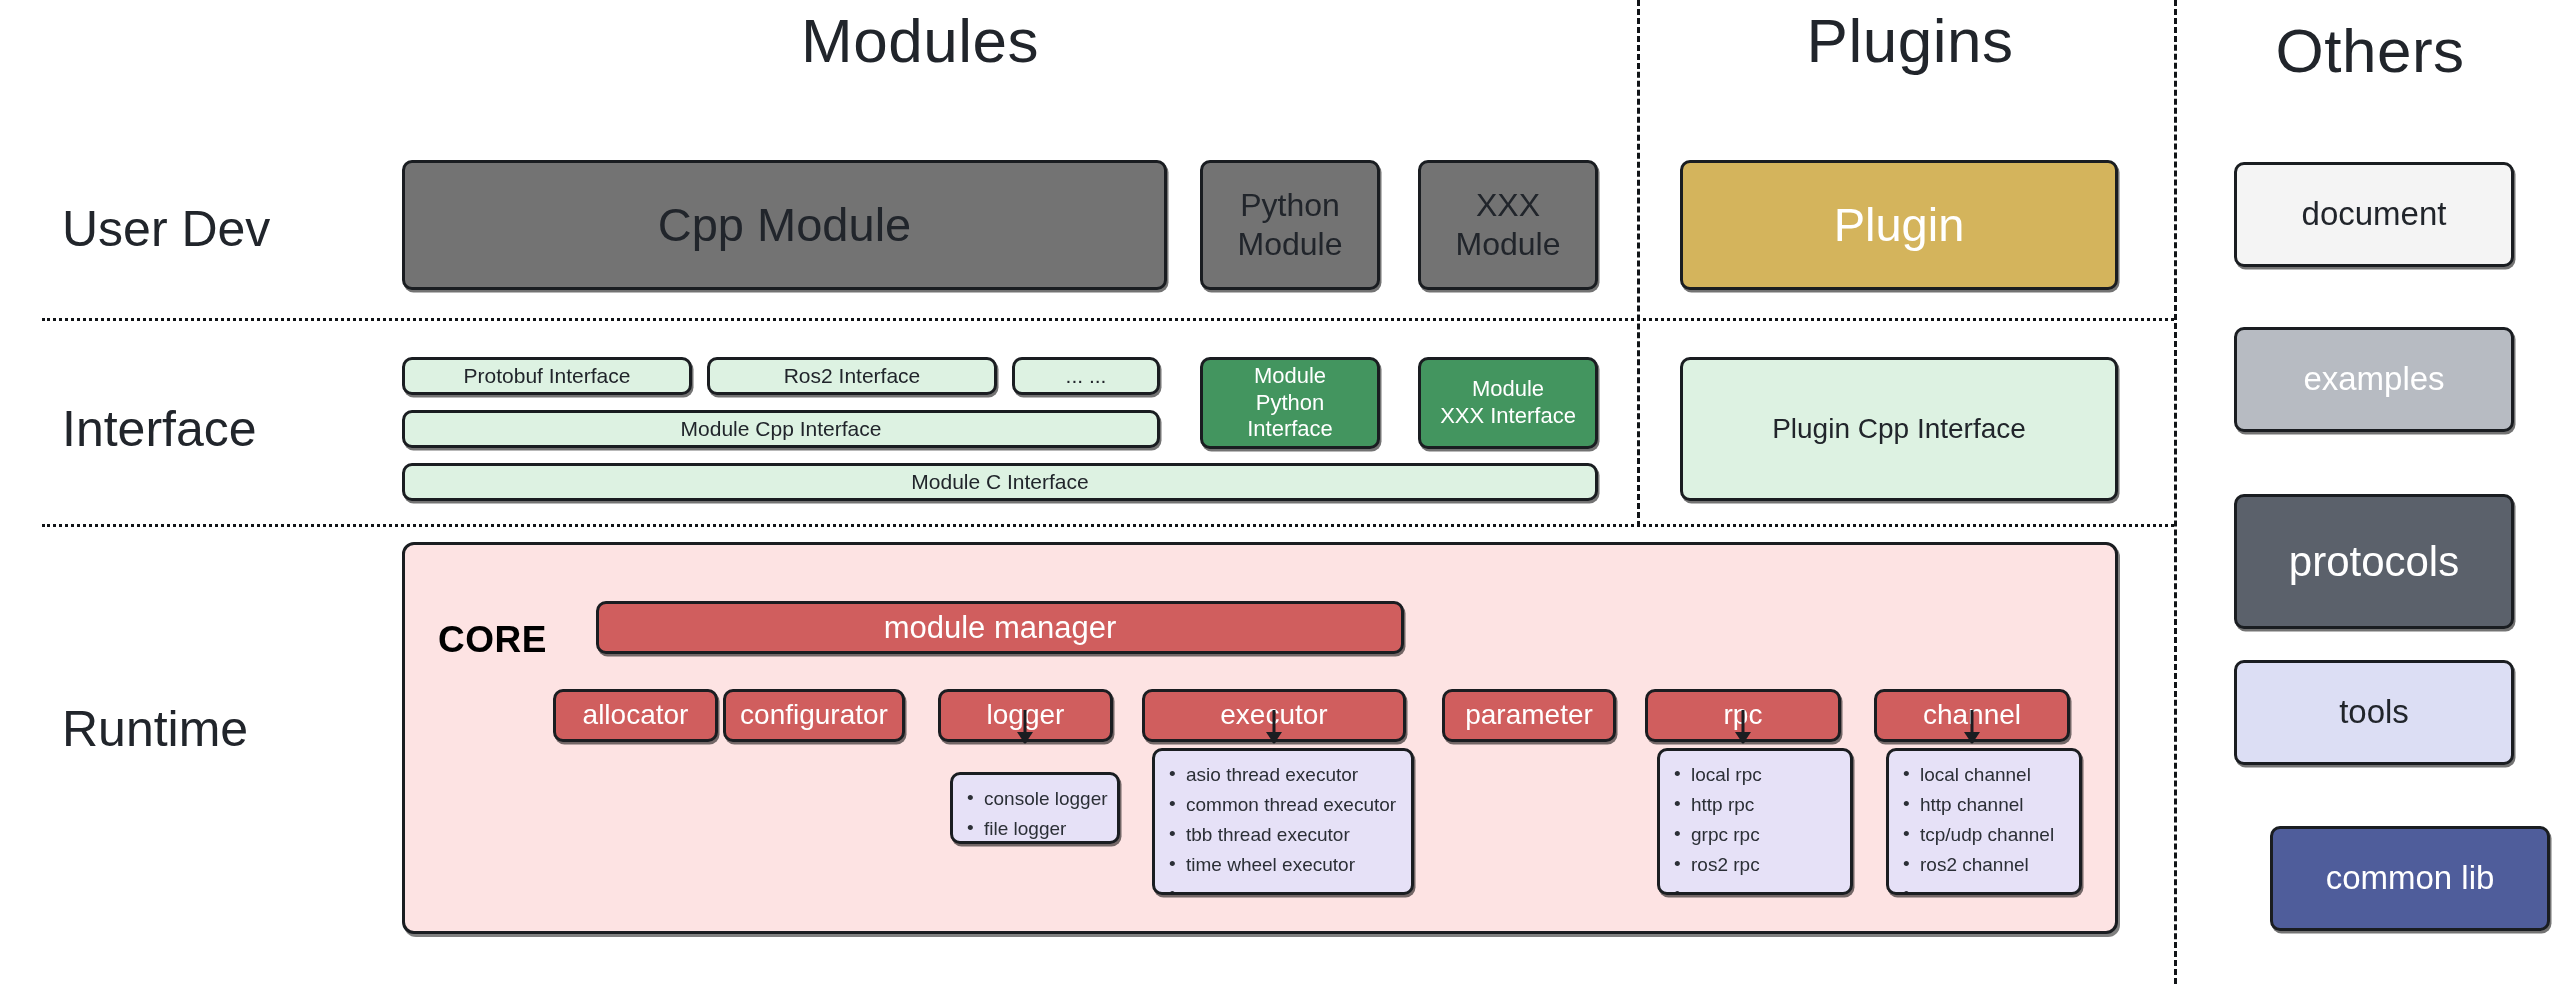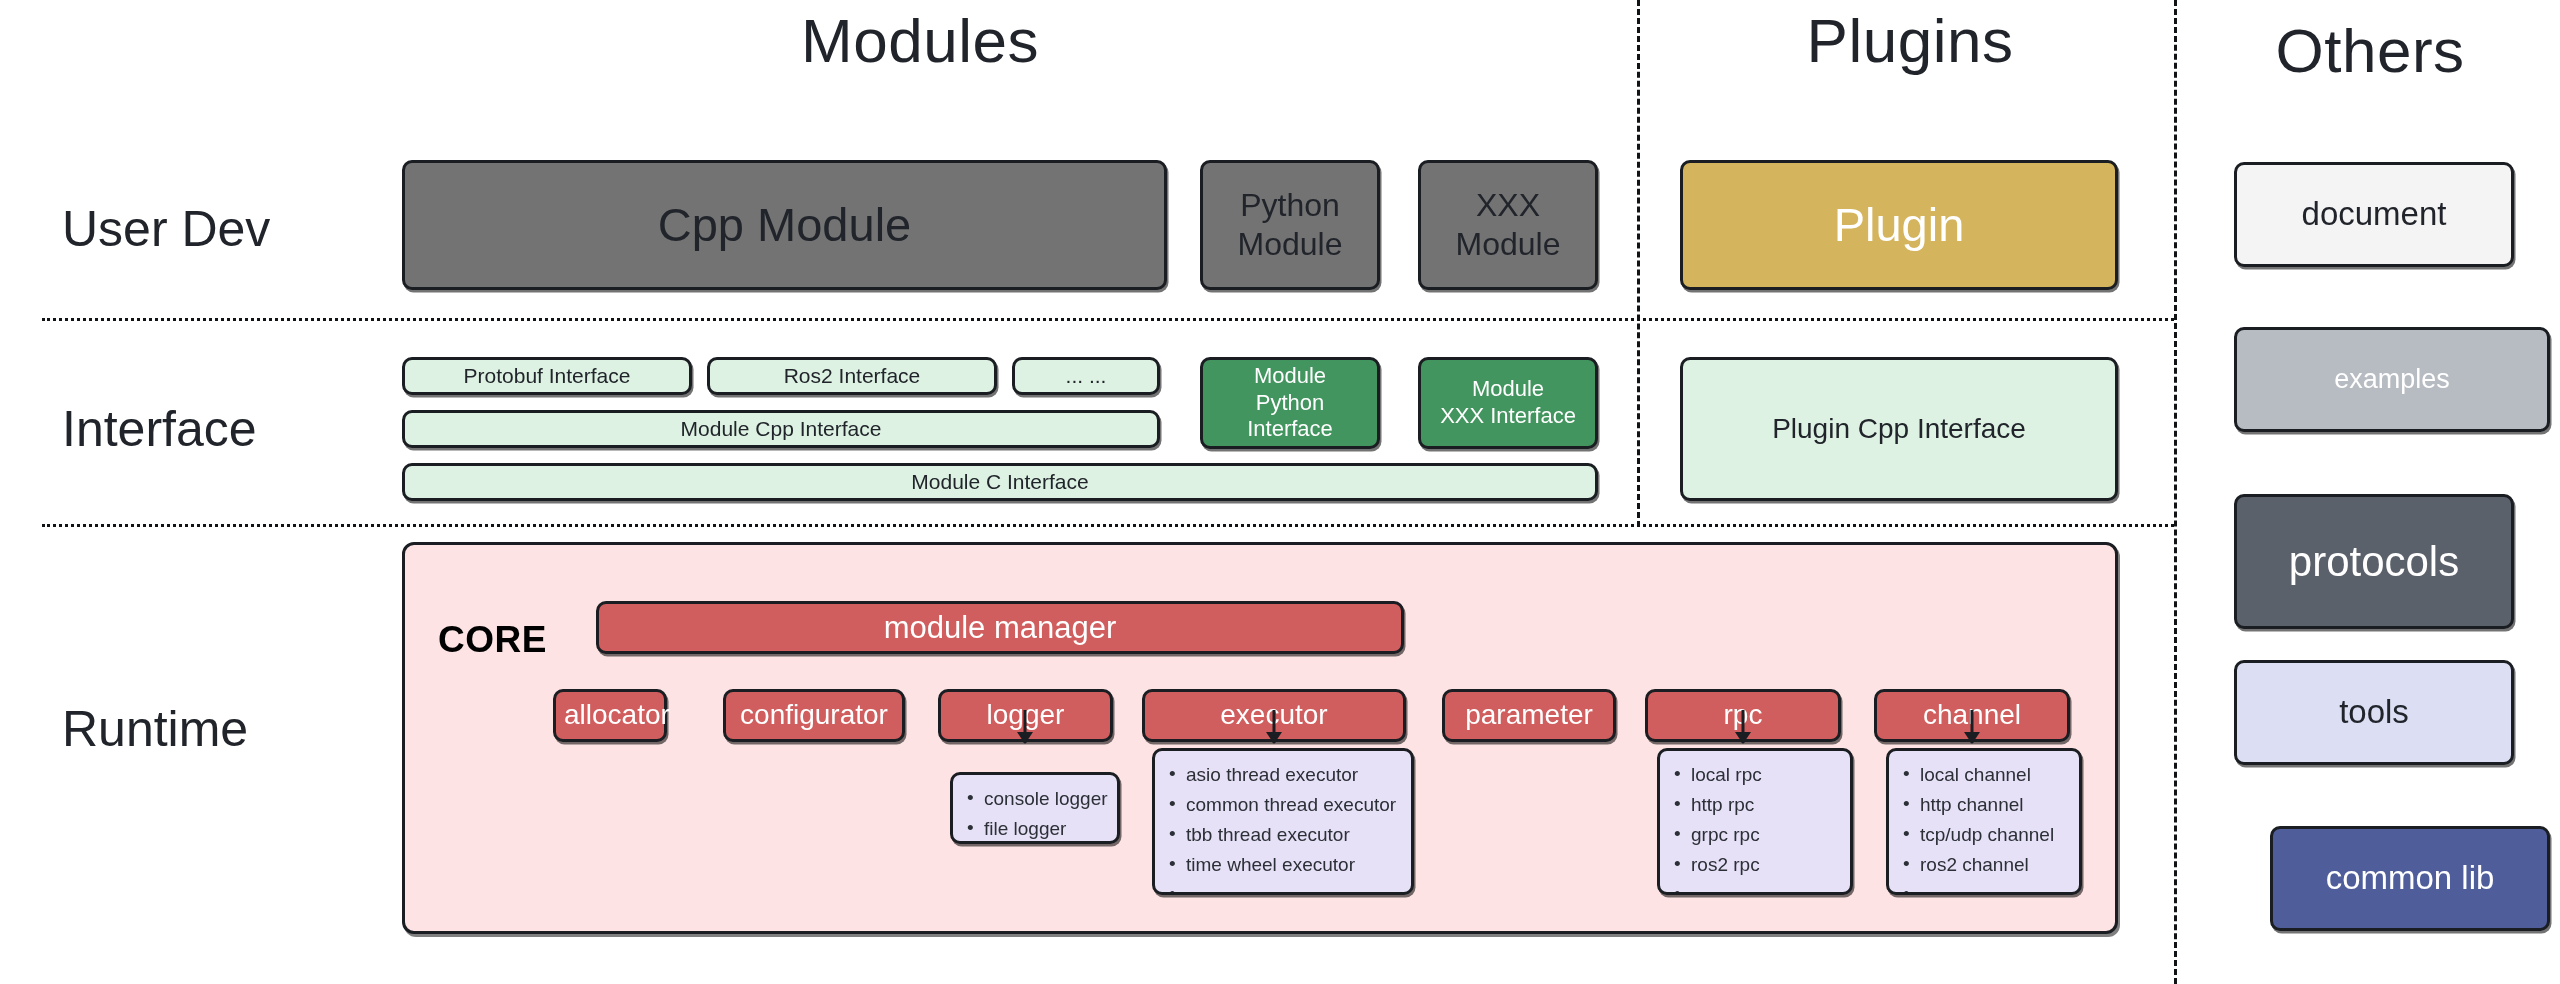--- a/index.html
+++ b/index.html
@@ -182,21 +182,21 @@
     <span>Plugin Cpp Interface</span>
   </div>
 
   <div class="box core-bg" style="left:402px; top:542px; width:1716px; height:392px; border-radius:12px;"></div>
   <div class="core-label" style="left:438px; top:619px;">CORE</div>
 
   <div class="box red" style="left:596px; top:566px; width:808px; height:53px; font-size:31px;">
     <span>module manager</span>
   </div>
 
-  <div class="box red" style="left:553px; top:654px; width:114px; height:53px; font-size:28px;">
+  <div class="box red" style="left:553px; top:654px; width:165px; height:53px; font-size:28px;">
     <span>allocator</span>
   </div>
   <div class="box red" style="left:723px; top:654px; width:182px; height:53px; font-size:28px;">
     <span>configurator</span>
   </div>
   <div class="box red" style="left:938px; top:654px; width:175px; height:53px; font-size:28px;">
     <span>logger</span>
   </div>
   <div class="box red" style="left:1142px; top:654px; width:264px; height:53px; font-size:28px;">
     <span>executor</span>
@@ -258,21 +258,21 @@
       <li>http channel</li>
       <li>tcp/udp channel</li>
       <li>ros2 channel</li>
       <li>... ...</li>
     </ul>
   </div>
 
   <div class="box o-doc" style="left:2234px; top:162px; width:280px; height:105px; font-size:33px;">
     <span>document</span>
   </div>
-  <div class="box o-ex" style="left:2234px; top:327px; width:316px; height:105px; font-size:27px;">
+  <div class="box o-ex" style="left:2234px; top:327px; width:280px; height:105px; font-size:33px;">
     <span>examples</span>
   </div>
   <div class="box o-prot" style="left:2234px; top:494px; width:280px; height:135px; font-size:42px;">
     <span>protocols</span>
   </div>
   <div class="box o-tools" style="left:2234px; top:660px; width:280px; height:105px; font-size:33px;">
     <span>tools</span>
   </div>
   <div class="box o-lib" style="left:2234px; top:826px; width:280px; height:105px; font-size:33px;">
     <span>common lib</span>

